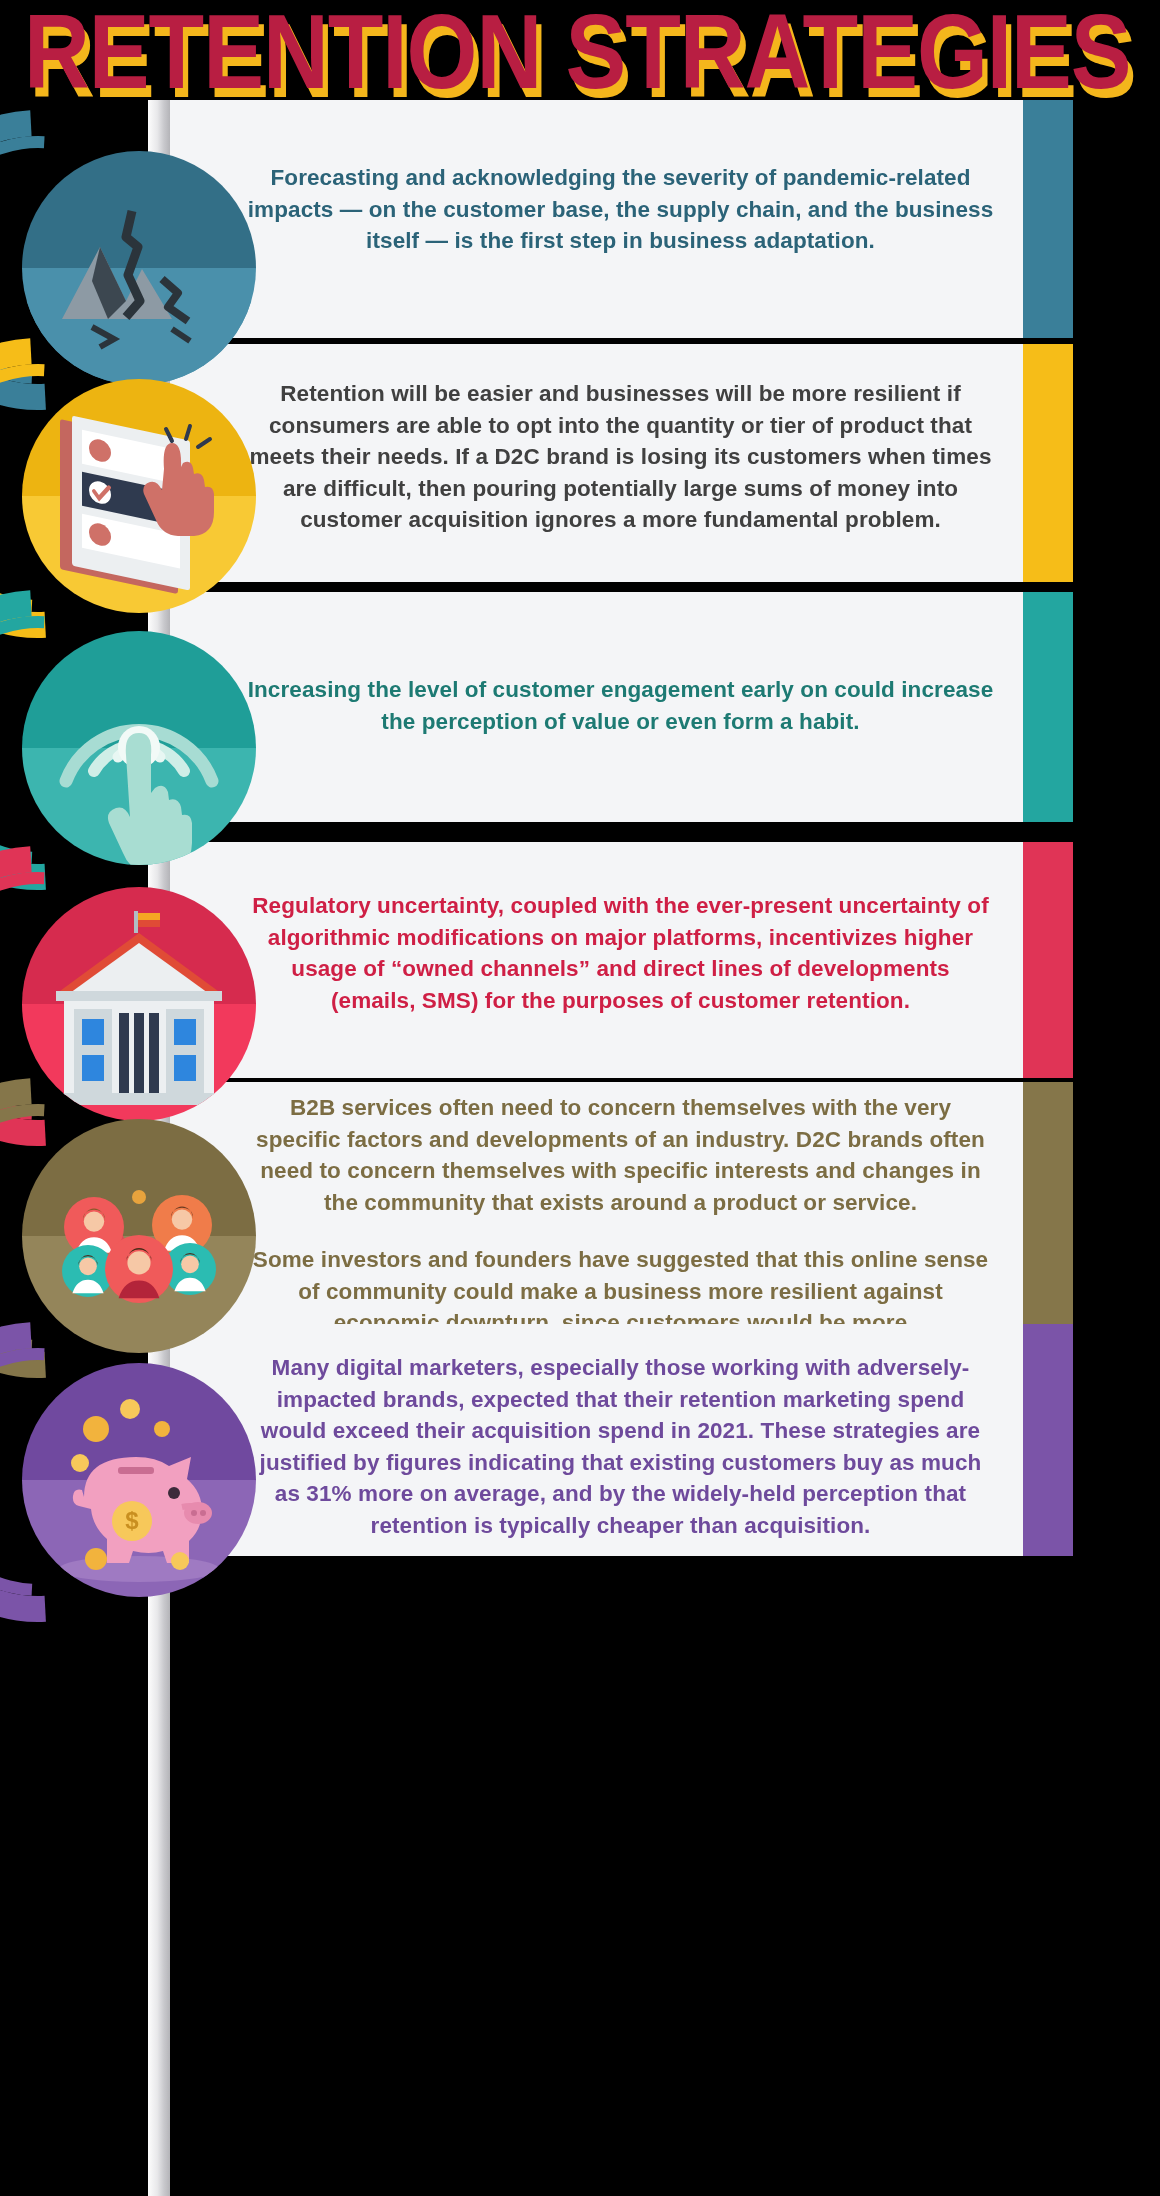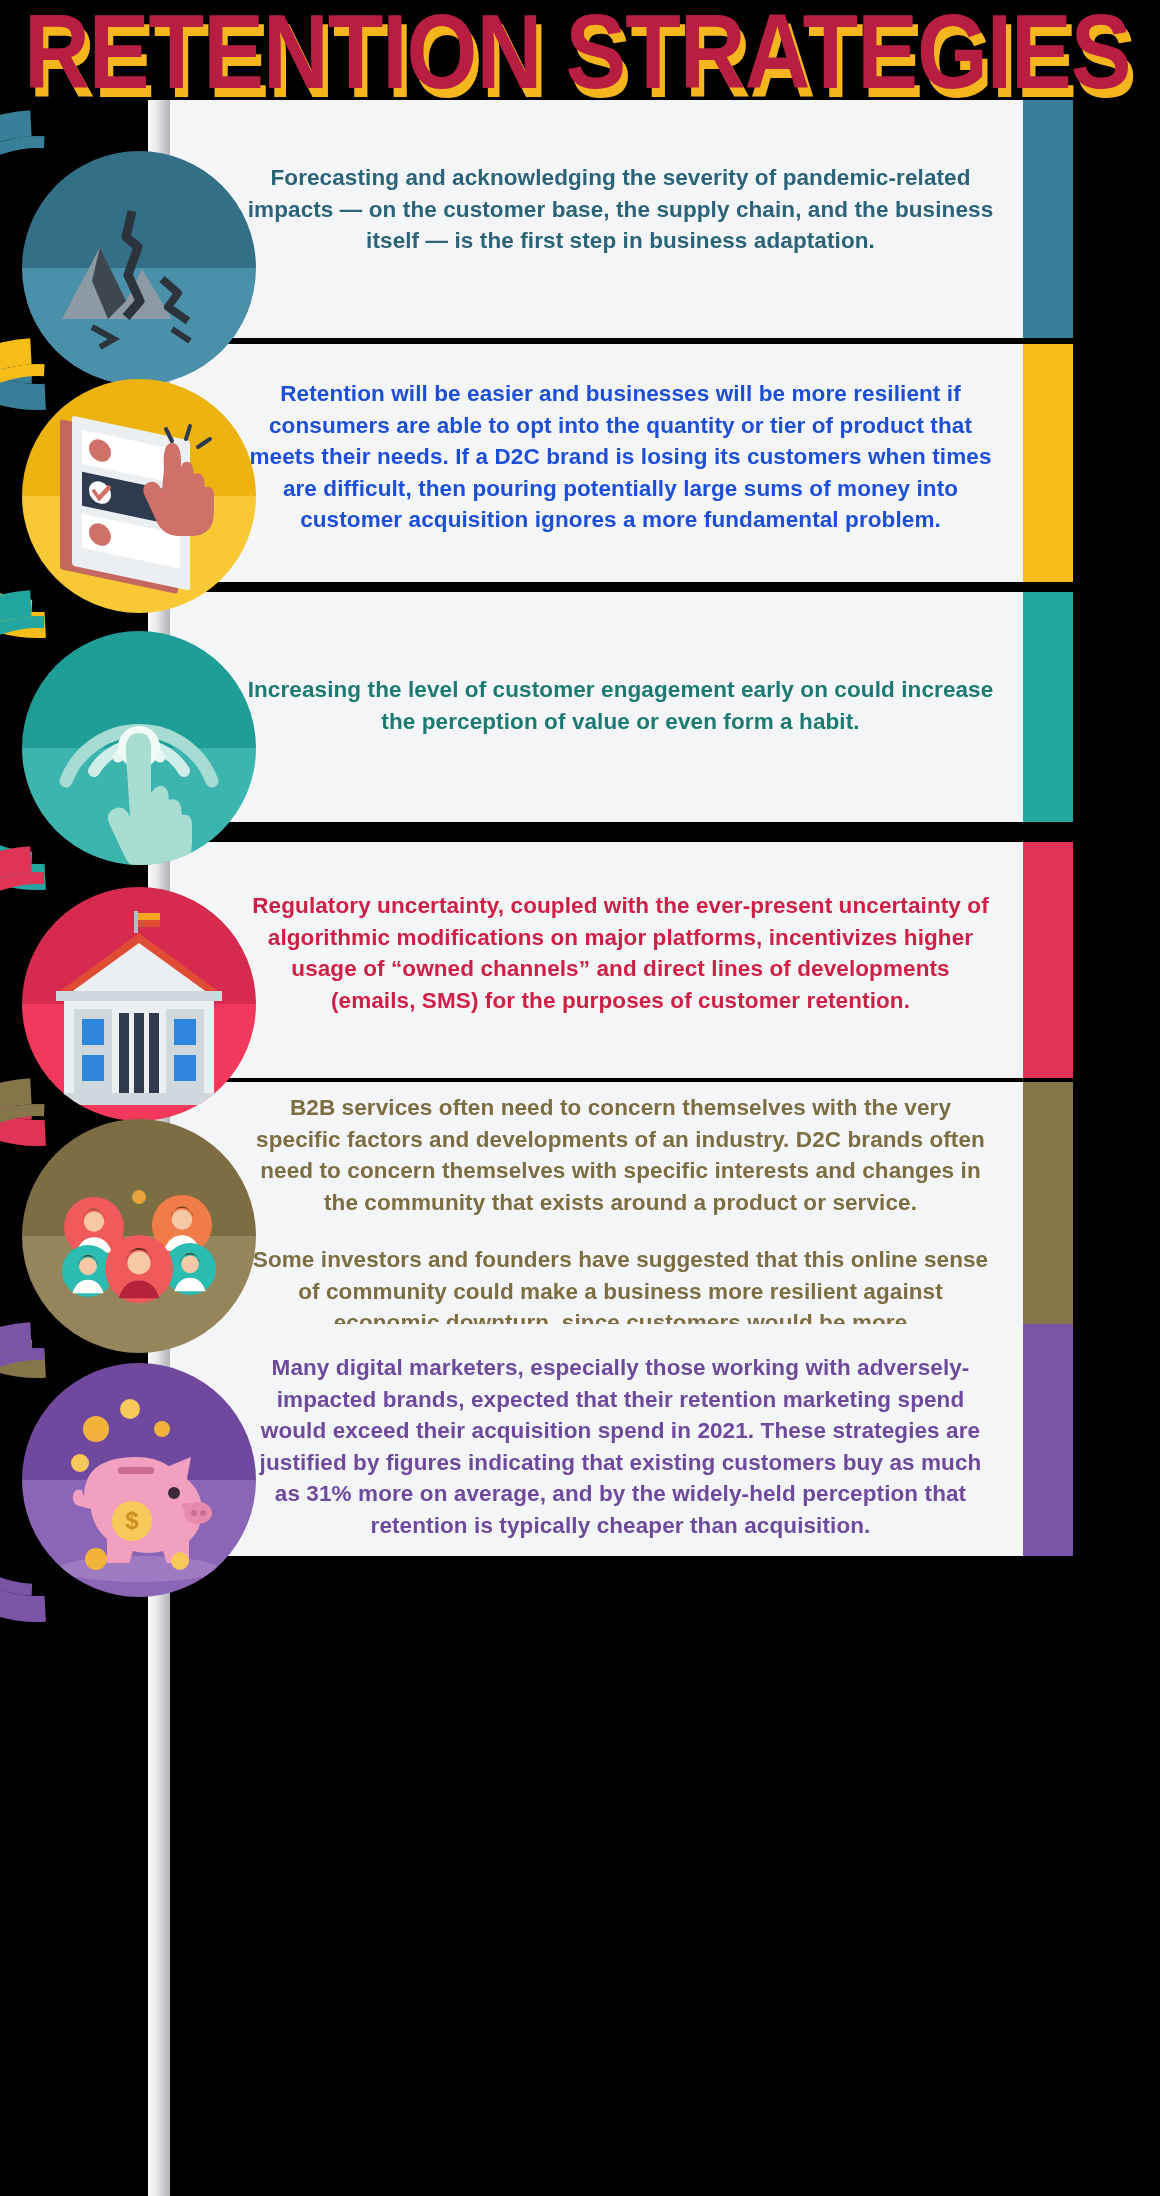--- a/index.html
+++ b/index.html
@@ -111,21 +111,21 @@
         <path d="M70 176 L92 188 L78 196" stroke="#2b343b" stroke-width="6" fill="none"></path>
         <path d="M150 178 L168 190" stroke="#2b343b" stroke-width="6" fill="none"></path>
       </svg>
         </div>
       </div>
     </div>
   </div>
   <div class="row" style="top:344px;height:238px;">
 
     <div class="card">
-      <div class="copy" style="top:34px;color:#1d4ed8;">
+      <div class="copy" style="top:34px;color:#404040;">
             <p>Retention will be easier and businesses will be more resilient if consumers are able to opt into the quantity or tier of product that meets their needs. If a D2C brand is losing its customers when times are difficult, then pouring potentially large sums of money into customer acquisition ignores a more fundamental problem.</p>
           </div>
       <div class="accent" style="background:#f6bd18;"></div>
     </div>
 
     <div class="node" style="top:2px;">
 
       <div class="ring" style="width:300px;height:300px;left:-112px;top:-8px;
                   border:26px solid #f6bd18;
                   border-right-color:transparent;border-bottom-color:transparent;

